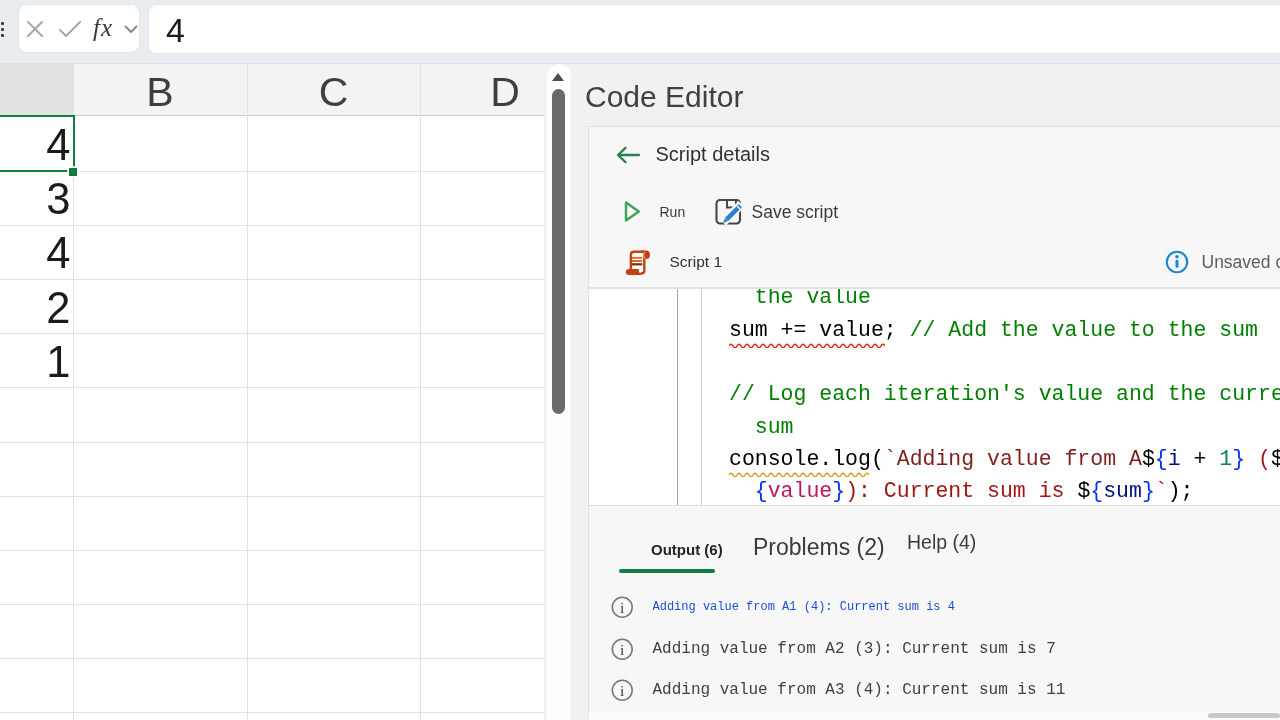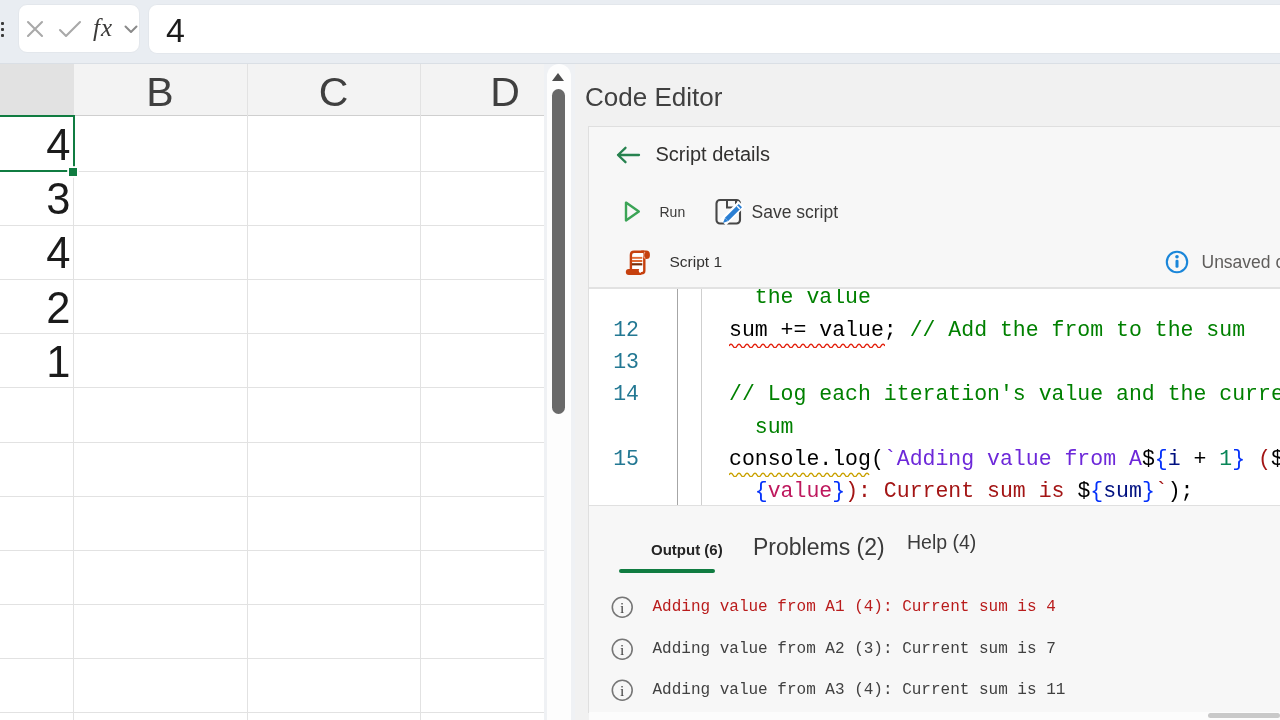--- a/index.html
+++ b/index.html
@@ -58,21 +58,21 @@
 
 <div class="abs" style="left:-4px;top:115px;width:78.5px;height:57px;border:2.5px solid #107c41;box-sizing:border-box;"></div>
 <div class="abs" style="left:68.8px;top:167.8px;width:8px;height:8px;background:#107c41;box-shadow:0 0 0 1.8px #ffffff;"></div>
 
 <div class="abs" style="left:543.5px;top:64px;width:31px;height:656px;background:#eff1f4;"></div>
 <div class="abs" style="left:546.5px;top:64px;width:24.5px;height:656px;background:#fdfdfd;border-radius:12px 12px 0 0;"></div>
 <div class="abs" style="left:552px;top:72.5px;width:0;height:0;border-left:6.5px solid transparent;border-right:6.5px solid transparent;border-bottom:8px solid #4c4c4c;"></div>
 <div class="abs" style="left:552.2px;top:88.7px;width:12.8px;height:325px;border-radius:7px;background:#696969;"></div>
 
 <div class="abs" style="left:574.5px;top:64px;width:705.5px;height:656px;background:#f1f1f1;"></div>
-<div class="abs" style="left:585px;top:81px;font-size:26px;line-height:32px;color:#404040;">Code Editor</div>
+<div class="abs" style="left:585px;top:81px;font-size:30px;line-height:32px;color:#404040;">Code Editor</div>
 
 <div class="abs" style="left:587.5px;top:126px;width:692.5px;height:587px;background:#f7f7f7;border-left:1px solid #dfdfdf;border-top:1px solid #dfdfdf;box-sizing:border-box;"></div>
 
 <div class="abs" style="left:588.5px;top:287px;width:691.5px;height:1.5px;background:#e2e2e2;"></div>
 <div class="abs" style="left:588.5px;top:288.5px;width:691.5px;height:5px;background:linear-gradient(to bottom, rgba(0,0,0,0.07), rgba(0,0,0,0));"></div>
 
 <svg class="abs" style="left:616px;top:146px;" width="25" height="18" viewBox="0 0 25 18">
   <path d="M2 9 L23 9 M9.5 1.8 L2 9 L9.5 16.2" stroke="#27824f" stroke-width="2.3" fill="none" stroke-linecap="round" stroke-linejoin="round"></path>
 </svg>
 <div class="abs" style="left:655.5px;top:143px;font-size:20px;line-height:23px;color:#323130;">Script details</div>
@@ -118,28 +118,27 @@
   <rect x="10.5" y="9.8" width="3" height="8" rx="1.2" fill="#1a86d9"></rect>
   <circle cx="12" cy="6.7" r="1.8" fill="#1a86d9"></circle>
 </svg>
 <div class="abs" style="left:1201.5px;top:252px;font-size:17.5px;line-height:20px;color:#5f5d5b;white-space:nowrap;">Unsaved changes</div>
 
 <div class="abs" style="left:588.5px;top:288.5px;width:691.5px;height:216px;background:#ffffff;overflow:hidden;">
 
   <div class="abs" style="left:88px;top:0;width:1px;height:216px;background:#a6a6a6;"></div>
   <div class="abs" style="left:112.5px;top:0;width:1px;height:216px;background:#cfcfcf;"></div>
 
-  <div class="abs mono" style="left:0;top:-7.1px;width:50.5px;text-align:right;font-size:21.5px;line-height:32.3px;color:#237893;white-space:pre;"><br>12<br>13<br>14<br><br>15</div>
 
   <div class="abs mono" style="left:114.7px;top:-7.1px;font-size:21.5px;line-height:32.3px;white-space:pre;color:#000;">    <span style="color:#008000">the value</span>
-  sum += value; <span style="color:#008000">// Add the from to the sum</span>
+  sum += value; <span style="color:#008000">// Add the value to the sum</span>
 
   <span style="color:#008000">// Log each iteration's value and the current</span>
     <span style="color:#008000">sum</span>
-  console.log(<span style="color:#6d28d9">`Adding value from A</span>$<span style="color:#0431fa">{</span><span style="color:#001080">i</span> + <span style="color:#098658">1</span><span style="color:#0431fa">}</span><span style="color:#a31515"> (</span>$
+  console.log(<span style="color:#7f1d1d">`Adding value from A</span>$<span style="color:#0431fa">{</span><span style="color:#001080">i</span> + <span style="color:#098658">1</span><span style="color:#0431fa">}</span><span style="color:#a31515"> (</span>$
     <span style="color:#0431fa">{</span><span style="color:#be185d">value</span><span style="color:#0431fa">}</span><span style="color:#a31515">): Current sum is </span>$<span style="color:#0431fa">{</span><span style="color:#001080">sum</span><span style="color:#0431fa">}</span><span style="color:#a31515">`</span>);</div>
 
   <svg class="abs" style="left:140.5px;top:52.5px;" width="156" height="7" viewBox="0 0 156 7">
     <path d="M0 5 Q 2 1.5 4 5 T 8 5 T 12 5 T 16 5 T 20 5 T 24 5 T 28 5 T 32 5 T 36 5 T 40 5 T 44 5 T 48 5 T 52 5 T 56 5 T 60 5 T 64 5 T 68 5 T 72 5 T 76 5 T 80 5 T 84 5 T 88 5 T 92 5 T 96 5 T 100 5 T 104 5 T 108 5 T 112 5 T 116 5 T 120 5 T 124 5 T 128 5 T 132 5 T 136 5 T 140 5 T 144 5 T 148 5 T 152 5 T 156 5" stroke="#e3200c" stroke-width="1.4" fill="none"></path>
   </svg>
   <svg class="abs" style="left:140.5px;top:181.5px;" width="142" height="7" viewBox="0 0 142 7">
     <path d="M0 5 Q 2 1.5 4 5 T 8 5 T 12 5 T 16 5 T 20 5 T 24 5 T 28 5 T 32 5 T 36 5 T 40 5 T 44 5 T 48 5 T 52 5 T 56 5 T 60 5 T 64 5 T 68 5 T 72 5 T 76 5 T 80 5 T 84 5 T 88 5 T 92 5 T 96 5 T 100 5 T 104 5 T 108 5 T 112 5 T 116 5 T 120 5 T 124 5 T 128 5 T 132 5 T 136 5 T 140 5" stroke="#c9a100" stroke-width="1.4" fill="none"></path>
   </svg>
 </div>
 
@@ -147,21 +146,21 @@
 
 <div class="abs" style="left:651px;top:528px;font-size:15px;line-height:28px;font-weight:bold;color:#242424;margin-top:8px;">Output (6)</div>
 <div class="abs" style="left:753px;top:533px;font-size:23px;line-height:28px;color:#3b3b3b;">Problems (2)</div>
 <div class="abs" style="left:907px;top:528px;font-size:19.5px;line-height:28px;color:#3b3b3b;">Help (4)</div>
 <div class="abs" style="left:618.9px;top:568.5px;width:96.5px;height:4.6px;border-radius:2.3px;background:#107c41;"></div>
 
 <svg class="abs" style="left:610.5px;top:596.2px;" width="22.5" height="22.5" viewBox="0 0 24 24">
   <circle cx="12" cy="12" r="10.6" stroke="#767676" stroke-width="1.7" fill="none"></circle>
   <text x="12" y="17.6" text-anchor="middle" font-family="Liberation Serif,serif" font-size="16.5" fill="#3d3d3d">i</text>
 </svg>
-<div class="abs mono" style="left:652.5px;top:598px;font-size:16px;line-height:19px;color:#b91c1c;">Adding value from A1 (4): Current sum is 4</div>
+<div class="abs mono" style="left:652.5px;top:598px;font-size:12px;line-height:19px;color:#1d4ed8;">Adding value from A1 (4): Current sum is 4</div>
 
 <svg class="abs" style="left:610.5px;top:637.8px;" width="22.5" height="22.5" viewBox="0 0 24 24">
   <circle cx="12" cy="12" r="10.6" stroke="#767676" stroke-width="1.7" fill="none"></circle>
   <text x="12" y="17.6" text-anchor="middle" font-family="Liberation Serif,serif" font-size="16.5" fill="#3d3d3d">i</text>
 </svg>
 <div class="abs mono" style="left:652.5px;top:639.5px;font-size:16px;line-height:19px;color:#414141;">Adding value from A2 (3): Current sum is 7</div>
 
 <svg class="abs" style="left:610.5px;top:679.4px;" width="22.5" height="22.5" viewBox="0 0 24 24">
   <circle cx="12" cy="12" r="10.6" stroke="#767676" stroke-width="1.7" fill="none"></circle>
   <text x="12" y="17.6" text-anchor="middle" font-family="Liberation Serif,serif" font-size="16.5" fill="#3d3d3d">i</text>

